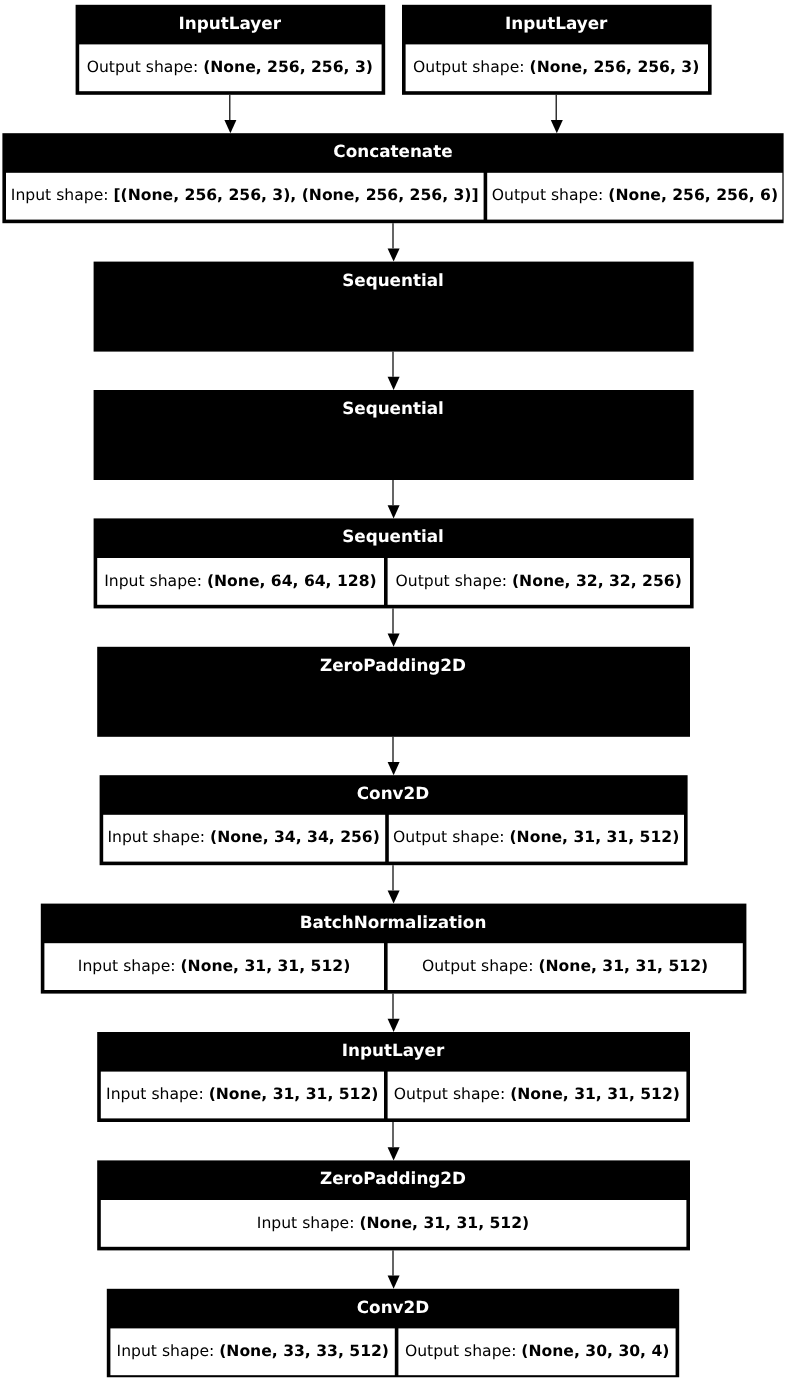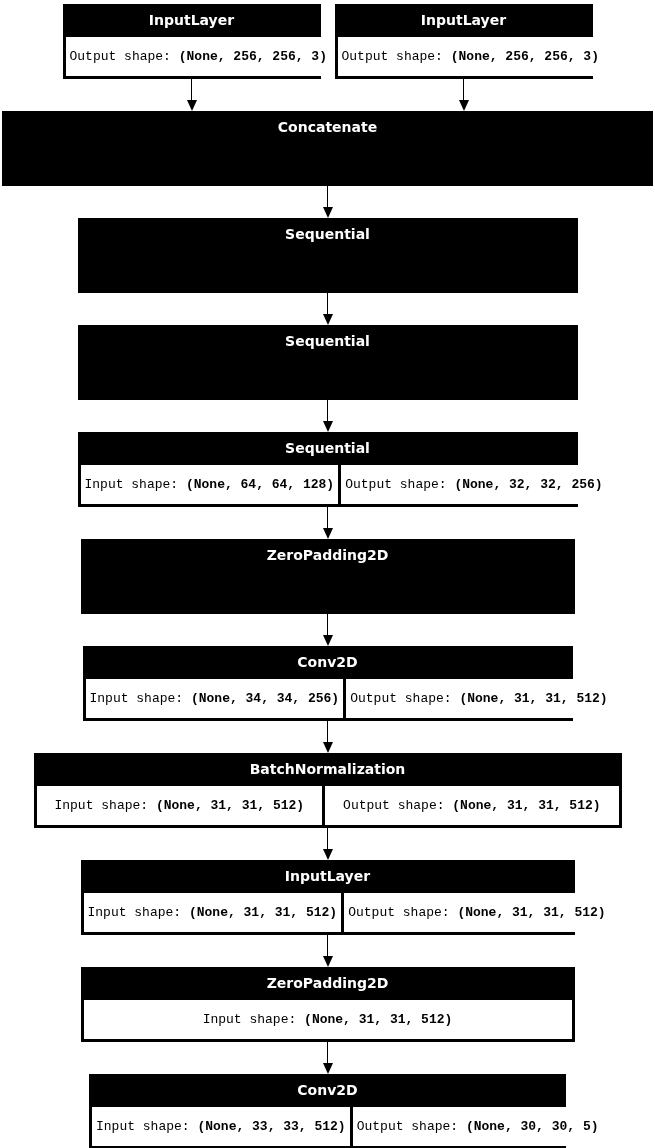--- a/index.html
+++ b/index.html
@@ -41,21 +41,20 @@
   .node-cell {
     flex: 1 1 auto;
     background: #ffffff;
     color: #000000;
     font-size: 13px;
     display: flex;
     align-items: center;
     justify-content: center;
     white-space: nowrap;
     padding: 0 4px;
-    font-family: Liberation Mono, monospace;
   }
   .node-cell .val { font-weight: bold; }
 
   
   .inputs-row {
     display: flex;
     justify-content: center;
     column-gap: 14px;
   }
   .inputs-row .node { margin: 0; }
@@ -111,20 +110,26 @@
         </div>
       <div class="arrow" style="left:463.5px">
           <i class="stem"></i>
           <i class="head"></i>
         </div>
     </div>
 
     <div class="node" style="width:651px">
       <div class="node-title">Concatenate</div>
       <div class="node-body">
+        <div class="node-cell">
+          <span><span class="lbl">Input shape:</span> <span class="val">[(None, 256, 256, 3), (None, 256, 256, 3)]</span></span>
+        </div>
+        <div class="node-cell">
+          <span><span class="lbl">Output shape:</span> <span class="val">(None, 256, 256, 6)</span></span>
+        </div>
       </div>
     </div>
 
     <div class="gap">
       <div class="arrow center">
           <i class="stem"></i>
           <i class="head"></i>
         </div>
     </div>
 
@@ -253,19 +258,19 @@
         </div>
     </div>
 
     <div class="node" style="width:477px">
       <div class="node-title">Conv2D</div>
       <div class="node-body">
         <div class="node-cell">
           <span><span class="lbl">Input shape:</span> <span class="val">(None, 33, 33, 512)</span></span>
         </div>
         <div class="node-cell">
-          <span><span class="lbl">Output shape:</span> <span class="val">(None, 30, 30, 5)</span></span>
+          <span><span class="lbl">Output shape:</span> <span class="val">(None, 30, 30, 4)</span></span>
         </div>
       </div>
     </div>
 
   </div>
 </div>
 
 </body></html>

